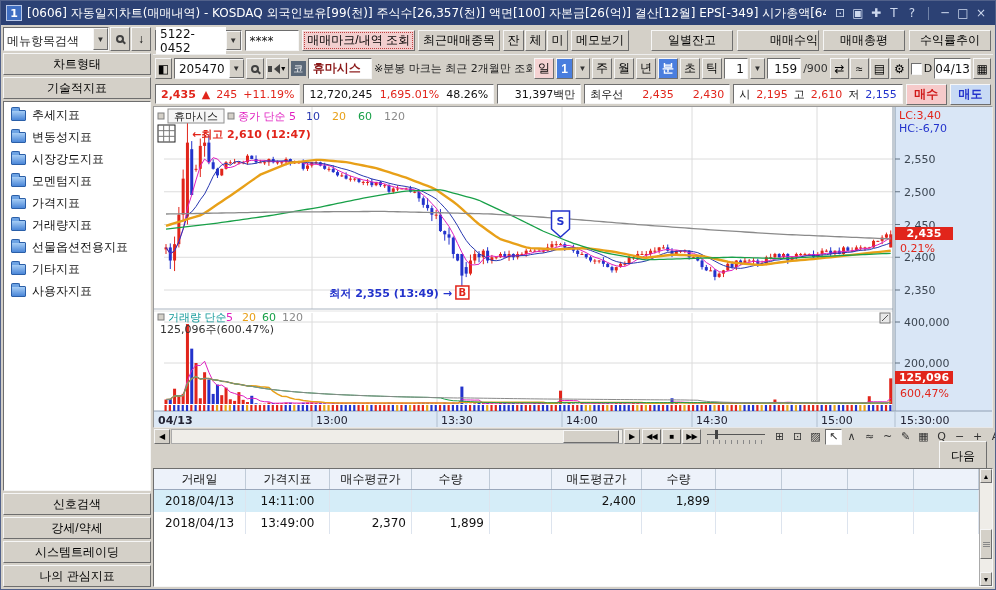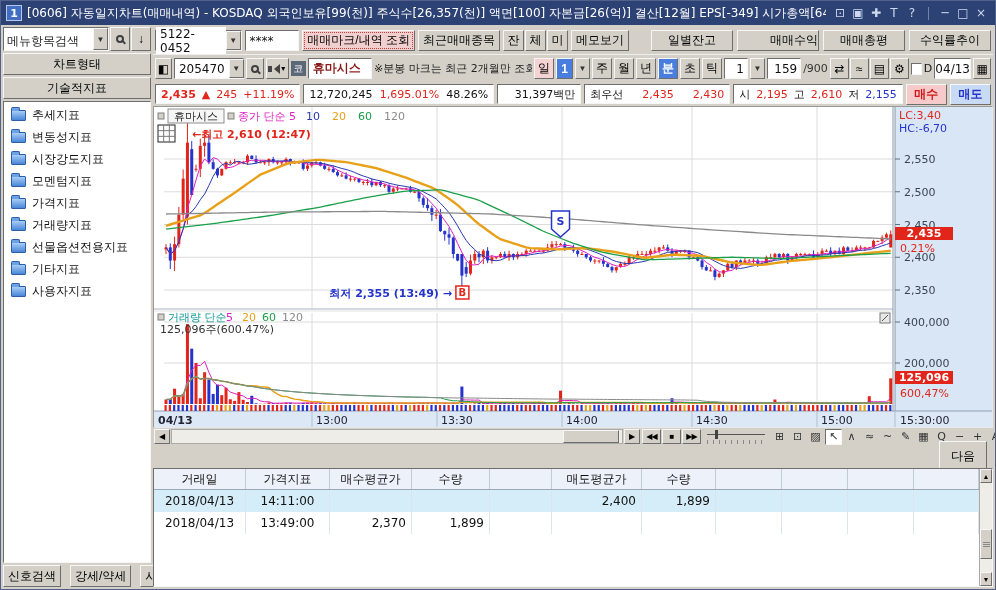--- a/index.html
+++ b/index.html
@@ -169,21 +169,21 @@
           </div>
           <div class="folder-item">
             <span class="folder"></span>
             <span>기타지표</span>
           </div>
           <div class="folder-item">
             <span class="folder"></span>
             <span>사용자지표</span>
           </div>
         </div>
-      <div id="sidebar-bottom" style="display:flex;gap:9px;">
+      <div id="sidebar-bottom" style="display:flex;flex-direction:column;gap:2px;">
           <button class="btn side-btn">신호검색</button>
           <button class="btn side-btn">강세/약세</button>
           <button class="btn side-btn">시스템트레이딩</button>
           <button class="btn side-btn">나의 관심지표</button>
         </div>
     </div>
 
     <div class="main">
 
       <div class="row2">

